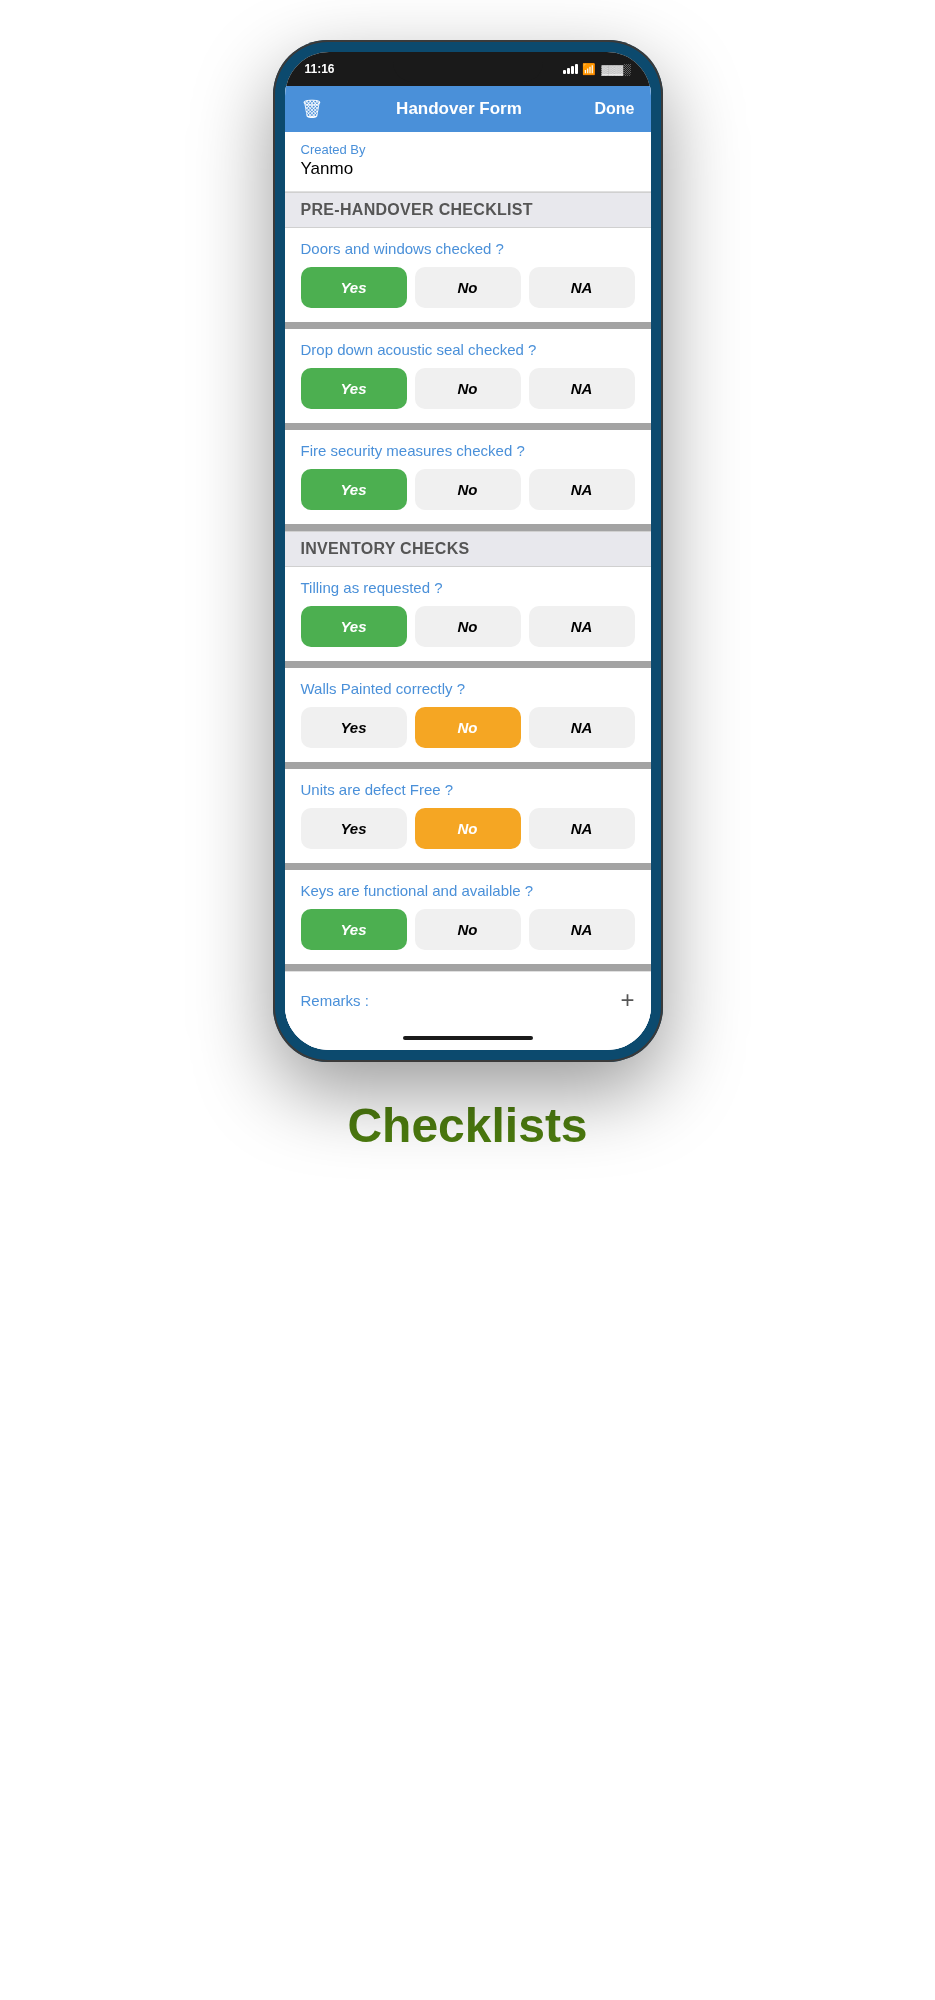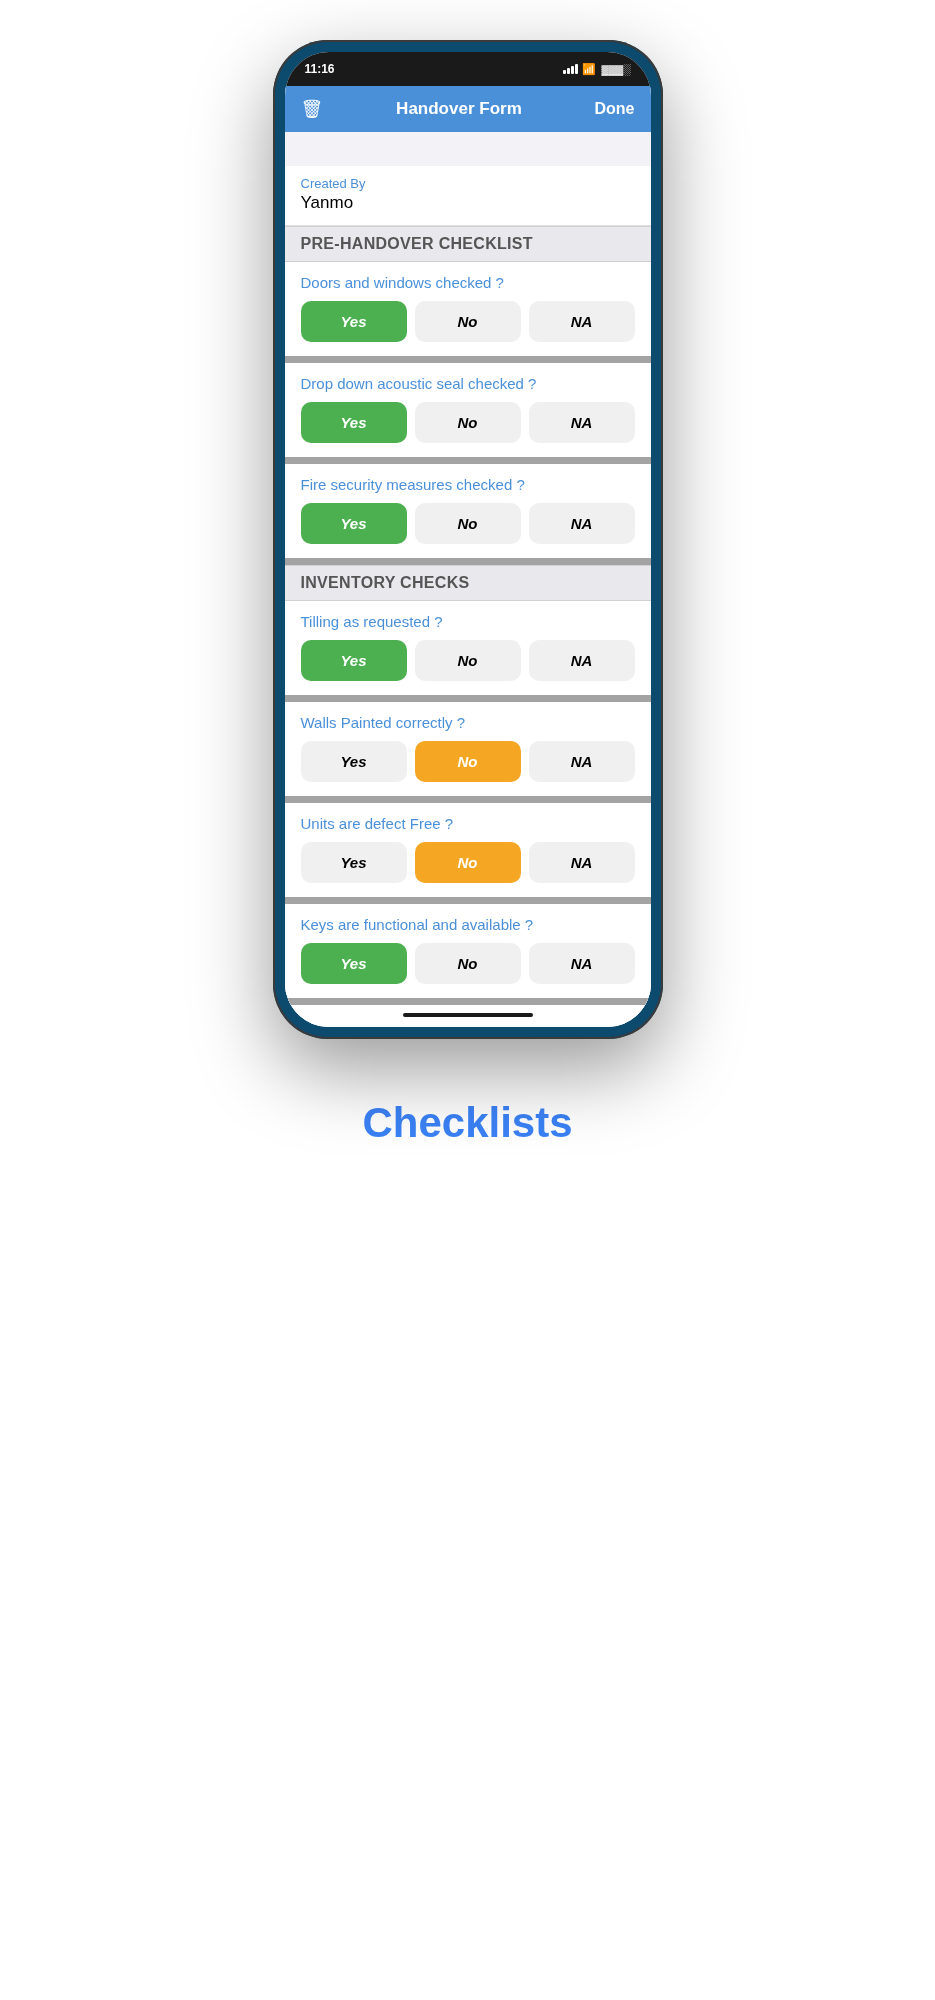--- a/index.html
+++ b/index.html
@@ -119,21 +119,20 @@
     .form-area {
       background: #f2f2f7;
     }
 
     
     .created-by-section {
       background: #ffffff;
       padding: 10px 16px 12px;
       margin-bottom: 0;
       border-bottom: 1px solid #e0e0e0;
-      margin-top: 34px;
     }
 
     .created-by-label {
       font-size: 13px;
       color: #4a90d9;
       margin-bottom: 2px;
     }
 
     .created-by-value {
       font-size: 17px;
@@ -230,24 +229,24 @@
 
     .home-bar {
       width: 130px;
       height: 4px;
       background: #1a1a1a;
       border-radius: 3px;
     }
 
     
     .bottom-label {
-      margin-top: 60px;
-      font-size: 42px;
+      margin-top: 36px;
+      font-size: 48px;
       font-weight: 800;
-      color: #3b82f6;
+      color: #4d7c0f;
     }
 
     
     .signal-bars {
       display: inline-flex;
       align-items: flex-end;
       gap: 1px;
       height: 10px;
     }
     .bar { background: #fff; border-radius: 1px; }
@@ -353,20 +352,24 @@
 
           <div class="checklist-item">
             <div class="checklist-question">Keys are functional and available ?</div>
             <div class="btn-group">
               <button class="btn-option btn-yes-active">Yes</button>
               <button class="btn-option btn-inactive">No</button>
               <button class="btn-option btn-inactive">NA</button>
             </div>
           </div>
 
+          <div class="remarks-section">
+            <span class="remarks-label">Remarks :</span>
+            <span class="remarks-plus">+</span>
+          </div>
 
         </div>
 
         <div class="home-indicator">
           <div class="home-bar"></div>
         </div>
 
       </div>
     </div>
   </div>

